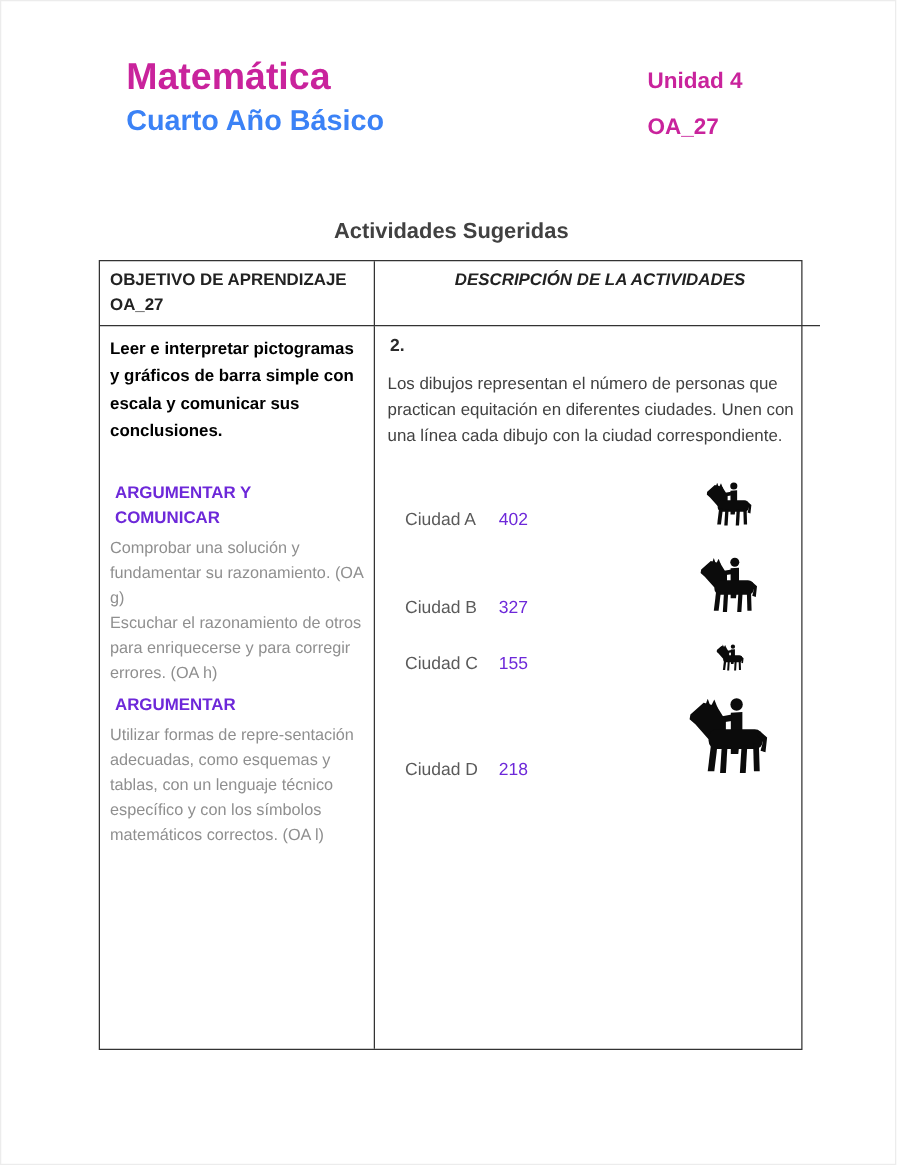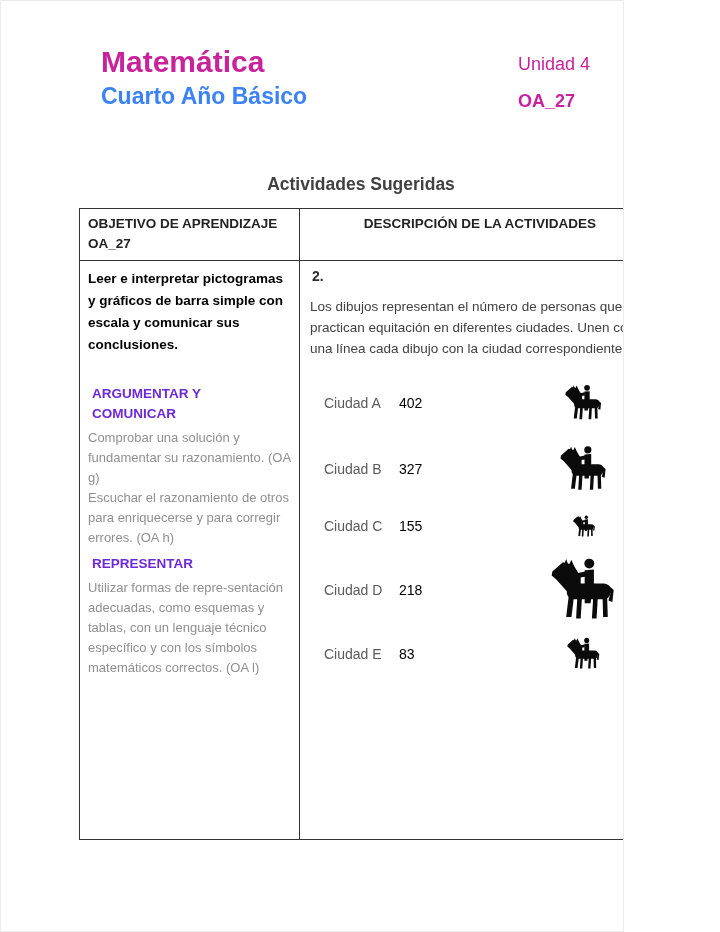--- a/index.html
+++ b/index.html
@@ -1,57 +1,57 @@
 <!DOCTYPE html>
 <html><head>
 <meta charset="utf-8">
 <style>
   html,body{margin:0;padding:0;background:#fff;}
   body{width:720px;height:932px;font-family:"Liberation Sans",sans-serif;}
-  .page{position:relative;width:624px;height:932px;background:#ffffff;
+  .page{position:relative;width:717px;height:932px;background:#ffffff;
         border:1px solid #ececec;box-sizing:border-box;overflow:hidden;}
 
   
   .brand{position:absolute;left:100px;top:44px;}
   .subject{font-size:30px;font-weight:bold;color:#c9239c;line-height:34px;}
   .grade{font-size:23px;font-weight:bold;color:#3b82f6;line-height:28px;margin-top:3px;}
   .unit-block{position:absolute;left:517px;top:52px;}
-  .unit{font-size:18px;font-weight:normal;color:#c9239c;line-height:22px;}
+  .unit{font-size:18px;font-weight:bold;color:#c9239c;line-height:22px;}
   .oa-code{font-size:18px;font-weight:bold;color:#c9239c;line-height:22px;margin-top:15px;}
 
   
   .section-title{position:absolute;left:0;top:173px;width:720px;text-align:center;
                  font-size:17.5px;font-weight:bold;color:#414141;margin:0;}
 
   
   .tbl{position:absolute;left:78px;top:207px;width:563px;box-sizing:border-box;
        border:1.5px solid #333333;display:grid;grid-template-columns:220px 1fr;}
   .cell{box-sizing:border-box;}
   .cell.left{border-right:1.5px solid #333333;}
   .cell.head{border-bottom:1.5px solid #333333;min-height:48px;padding:5px 4px 6px 8px;}
   .h-line{font-size:13.5px;font-weight:bold;color:#222222;line-height:20px;}
   .cell.head.right{display:flex;justify-content:center;}
-  .cell.head.right .h-line{text-align:center;}
+  .cell.head.right .h-line{text-align:center;font-style:italic;}
   .cell.body{min-height:578px;padding:7px 8px;}
   .cell.body.right{padding:5px 10px 7px 10px;}
 
   
   .obj-main{font-size:13.5px;font-weight:bold;color:#000000;line-height:22px;margin:0;}
   .skills{margin-top:28px;}
   .skill-heading{font-size:13.5px;font-weight:bold;color:#6d28d9;line-height:20px;margin:4px;}
   .skill-text{font-size:13px;color:#8f8f8f;line-height:20px;margin:0;}
   .skill-heading.second{margin-top:6px;}
 
   
   .act-num{font-size:14px;font-weight:bold;color:#2b2b2b;margin:2px 0 12px 2px;}
   .act-desc{font-size:13.5px;color:#414141;line-height:21px;margin:0;width:336px;}
   .city-rows{margin-top:24px;}
-  .crow{display:flex;align-items:center;padding-left:14px;}
+  .crow{display:flex;align-items:flex-end;padding-left:14px;}
   .clabel{width:75px;font-size:14px;color:#5a5a5a;flex:none;}
-  .cval{font-size:14px;color:#000000;flex:none;}
+  .cval{font-size:14px;color:#6d28d9;flex:none;}
   .icon-box{margin-left:auto;margin-right:14px;width:96px;display:flex;
             align-items:center;justify-content:center;flex:none;}
   .horse{fill:#0b0b0b;display:block;}
   .r0{height:40px;margin-bottom:22px;}
   .r1{height:48px;margin-bottom:21px;}
   .r2{height:24px;margin-bottom:19px;}
   .r3{height:66px;margin-bottom:13px;}
   .r4{height:36px;}
   .hidden-defs{position:absolute;width:0;height:0;overflow:hidden;}
 </style>
@@ -109,21 +109,21 @@
     <div class="cell head right">
       <div class="h-line">DESCRIPCIÓN DE LA ACTIVIDADES</div>
     </div>
 
     <div class="cell body left">
       <p class="obj-main">Leer e interpretar pictogramas y gráficos de barra simple con escala y comunicar sus conclusiones.</p>
       <div class="skills">
         <p class="skill-heading">ARGUMENTAR Y COMUNICAR</p>
         <p class="skill-text">Comprobar una solución y fundamentar su razonamiento. (OA g)</p>
         <p class="skill-text">Escuchar el razonamiento de otros para enriquecerse y para corregir errores. (OA h)</p>
-        <p class="skill-heading second">REPRESENTAR</p>
+        <p class="skill-heading second">ARGUMENTAR</p>
         <p class="skill-text">Utilizar formas de repre-sentación adecuadas, como esquemas y tablas, con un lenguaje técnico específico y con los símbolos matemáticos correctos. (OA l)</p>
       </div>
     </div>
 
     <div class="cell body right">
       <div class="act-num">2.</div>
       <p class="act-desc">Los dibujos representan el número de personas que practican equitación en diferentes ciudades. Unen con una línea cada dibujo con la ciudad correspondiente.</p>
 
       <div class="city-rows">
 
@@ -160,27 +160,18 @@
         <div class="crow r3">
           <span class="clabel">Ciudad D</span>
           <span class="cval">218</span>
           <span class="icon-box">
             <svg class="horse" viewBox="0 0 100 100" width="66" height="66">
                 <use href="#horse-rider"></use>
               </svg>
           </span>
         </div>
 
-        <div class="crow r4">
-          <span class="clabel">Ciudad E</span>
-          <span class="cval">83</span>
-          <span class="icon-box">
-            <svg class="horse" viewBox="0 0 100 100" width="34" height="34">
-                <use href="#horse-rider"></use>
-              </svg>
-          </span>
-        </div>
 
       </div>
     </div>
 
   </div>
 </div>
 
 </body></html>

